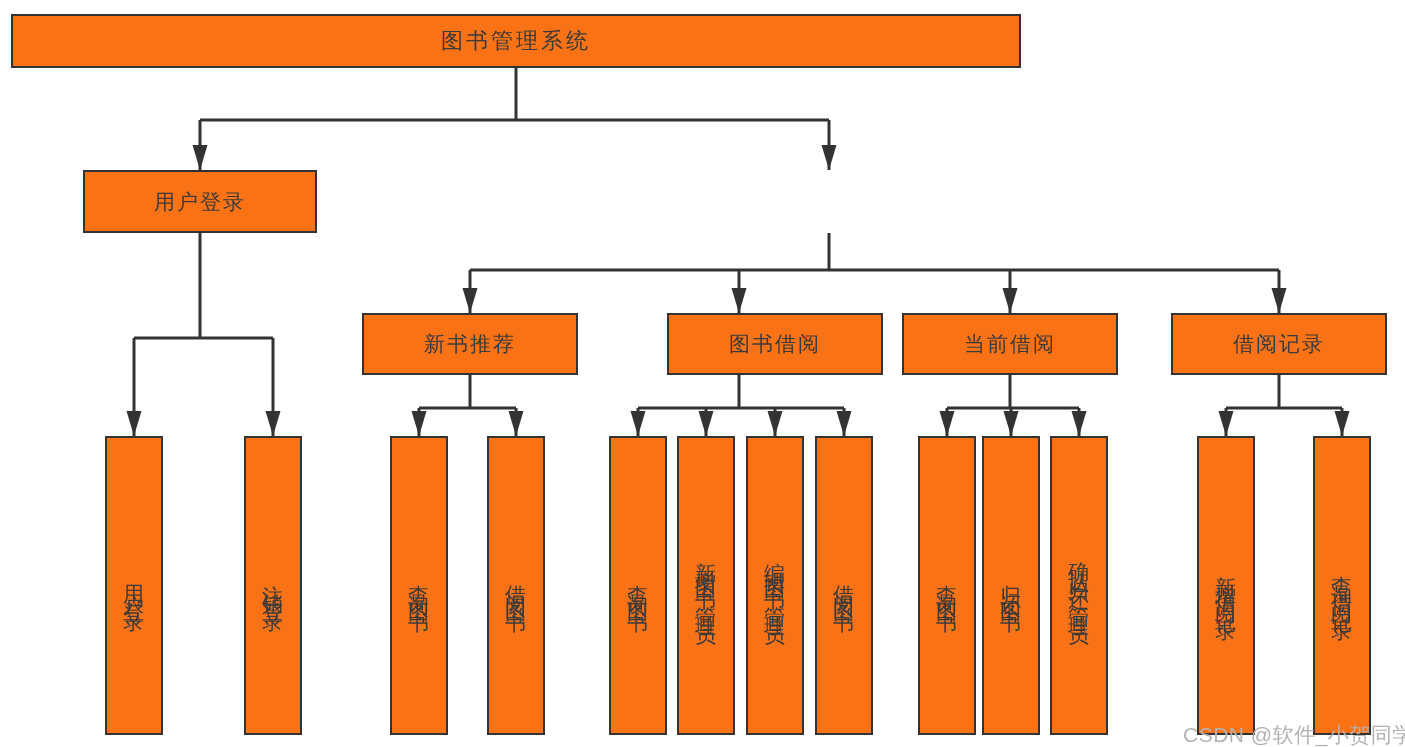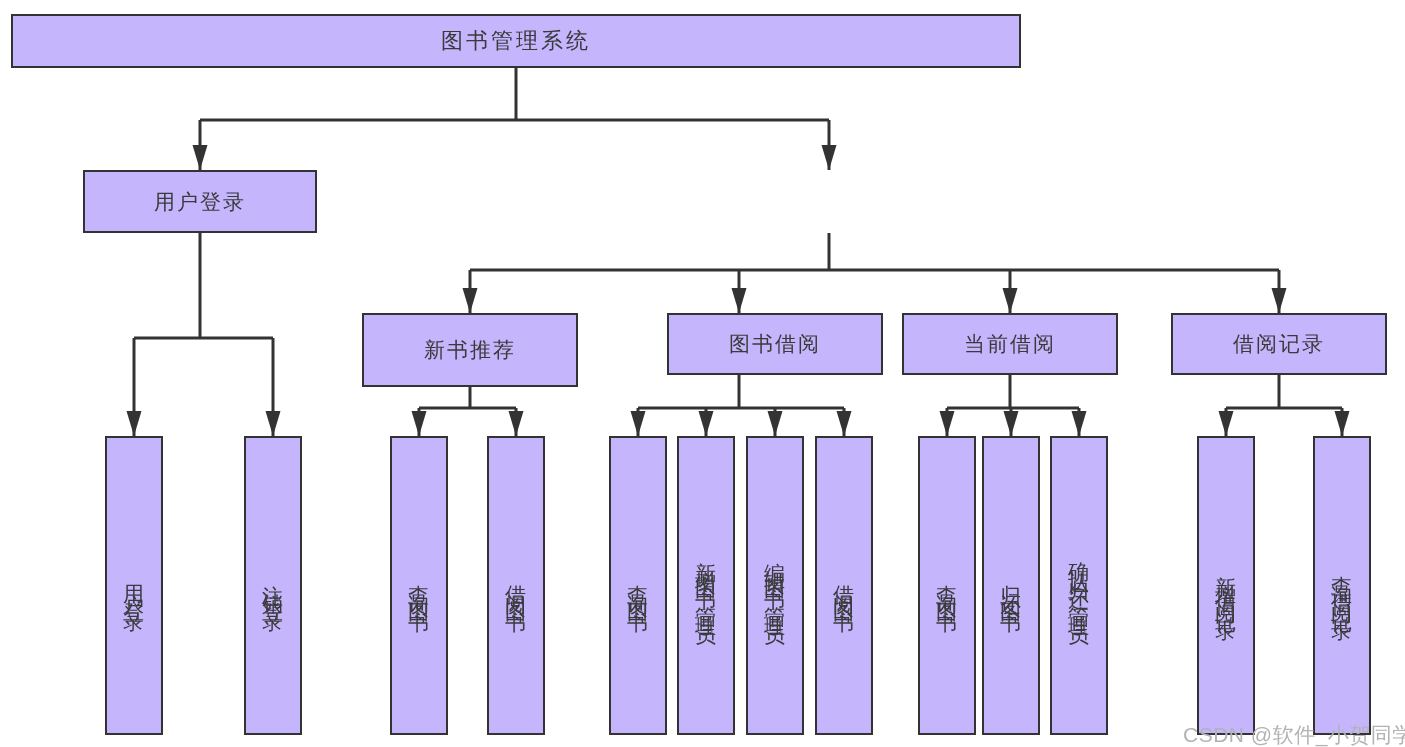--- a/index.html
+++ b/index.html
@@ -18,21 +18,21 @@
   .connectors {
     position: absolute;
     left: 0; top: 0;
     width: 1405px;
     height: 747px;
     pointer-events: none;
   }
   .node {
     position: absolute;
     box-sizing: border-box;
-    background: #c4b5fd;
+    background: #f97316;
     border: 2.5px solid #333333;
     color: #3a3a3a;
     display: flex;
     align-items: center;
     justify-content: center;
     z-index: 2;
   }
   .hnode {
     font-size: 21px;
     letter-spacing: 2px;
@@ -114,21 +114,21 @@
   </svg>
 
   <div class="node hnode root-node" style="left:11px; top:14px; width:1010px; height:54px;">
     <span>图书管理系统</span>
   </div>
 
   <div class="node hnode" style="left:83px; top:170px; width:234px; height:63px;">
     <span>用户登录</span>
   </div>
 
-  <div class="node hnode" style="left:362px; top:313px; width:216px; height:74px;">
+  <div class="node hnode" style="left:362px; top:313px; width:216px; height:62px;">
     <span>新书推荐</span>
   </div>
   <div class="node hnode" style="left:667px; top:313px; width:216px; height:62px;">
     <span>图书借阅</span>
   </div>
   <div class="node hnode" style="left:902px; top:313px; width:216px; height:62px;">
     <span>当前借阅</span>
   </div>
   <div class="node hnode" style="left:1171px; top:313px; width:216px; height:62px;">
     <span>借阅记录</span>

